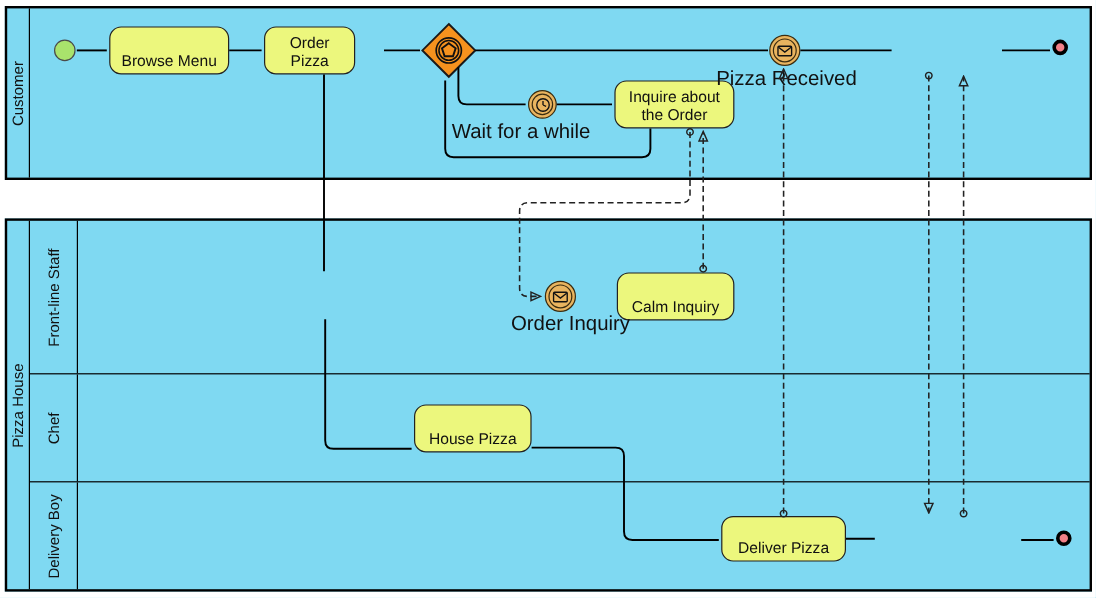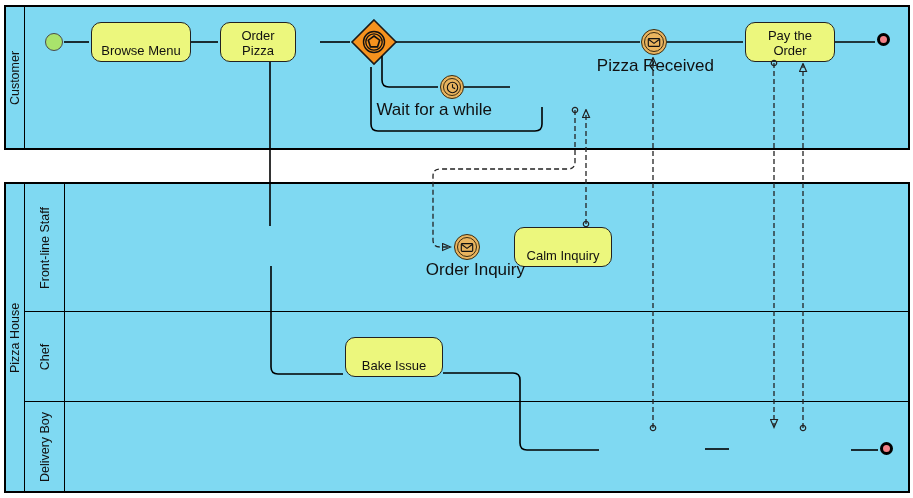--- a/index.html
+++ b/index.html
@@ -119,54 +119,57 @@
 
   <div class="event-outer small" style="left:440px;top:75px">
     <div class="event-inner">
       <svg width="13" height="13" viewBox="0 0 14 14">
         <circle cx="7" cy="7" r="5.6" fill="none" stroke="#111" stroke-width="1.2"></circle>
         <path d="M7,7 L7,3.4 M7,7 L9.8,8.2" stroke="#111" stroke-width="1.2" fill="none"></path>
       </svg>
     </div>
   </div>
 
+  <div class="task" style="left:512px;top:67px;width:100px;height:40px">
+    <span>Inquire about the Order</span>
+  </div>
 
   <div class="event-outer" style="left:641px;top:29px">
     <div class="event-inner">
       <svg width="14" height="11" viewBox="0 0 16 12">
         <rect x="1.5" y="1.5" width="13" height="9" rx="1" fill="none" stroke="#111" stroke-width="1.3"></rect>
         <path d="M2,2.5 L8,7 L14,2.5" fill="none" stroke="#111" stroke-width="1.3"></path>
       </svg>
     </div>
   </div>
 
-  <div class="task" style="left:745px;top:22px;width:90px;height:40px">
-    <span>Pay the Order</span>
-  </div>
 
   <div class="end-event" style="left:877px;top:33px"></div>
 
 
   <div class="event-outer" style="left:454px;top:234px">
     <div class="event-inner">
       <svg width="14" height="11" viewBox="0 0 16 12">
         <rect x="1.5" y="1.5" width="13" height="9" rx="1" fill="none" stroke="#111" stroke-width="1.3"></rect>
         <path d="M2,2.5 L8,7 L14,2.5" fill="none" stroke="#111" stroke-width="1.3"></path>
       </svg>
     </div>
   </div>
 
   <div class="task" style="left:514px;top:227px;width:98px;height:40px">
     <span>Calm Inquiry</span>
   </div>
 
   <div class="task" style="left:345px;top:337px;width:98px;height:40px">
-    <span>Bake Issue</span>
-  </div>
-
+    <span>House Pizza</span>
+  </div>
+
+  <div class="task" style="left:601px;top:430px;width:104px;height:38px">
+    <span>Deliver Pizza</span>
+  </div>
 
 
   <div class="end-event" style="left:880px;top:442px"></div>
 
   <div class="flow-label" style="left:372px;top:101px;width:120px">Wait for a while</div>
   <div class="flow-label" style="left:594px;top:57px;width:120px">Pizza Received</div>
   <div class="flow-label" style="left:407px;top:261px;width:118px">Order Inquiry</div>
 
   <svg class="connectors" width="913" height="498" viewBox="0 0 913 498">
     <defs>

